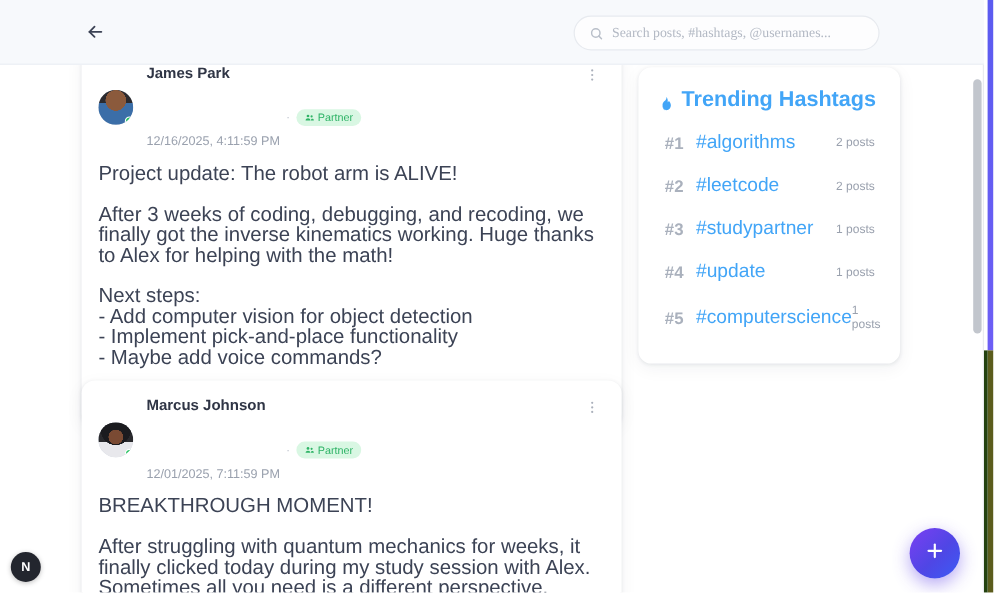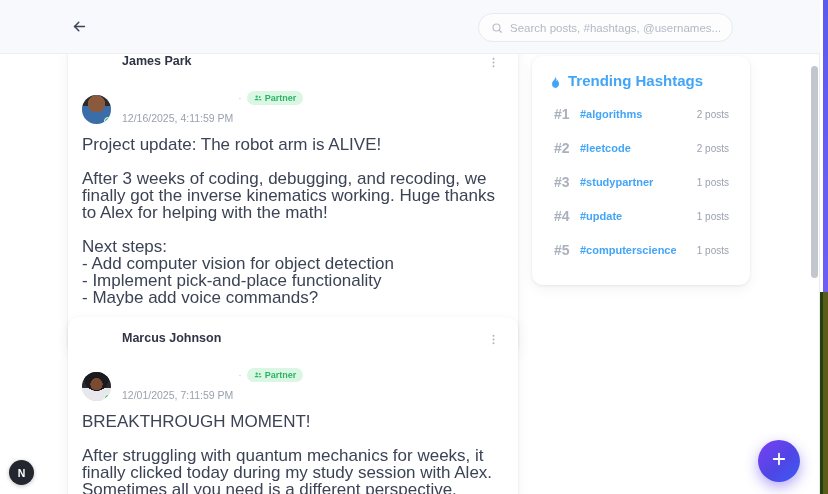--- a/index.html
+++ b/index.html
@@ -55,21 +55,21 @@
     width: 255px; height: 29px;
     background: #fdfdfe;
     border: 1px solid #e7eaef;
     border-radius: 15px;
     display: flex; align-items: center;
     padding: 0 12px;
   }
   .search-icon { color: #b9bfc9; display:flex; margin-right: 7px; }
   .search-input {
     border: none; outline: none; background: transparent;
-    font-family: Liberation Sans, sans-serif;
+    font-family: Liberation Serif, serif;
     font-size: 11.5px; color: #3b4254;
     width: 100%;
   }
   .search-input::placeholder { color: #b3b9c4; }
 
   
   .feed {
     position: absolute; left: 0; top: 54px; width: 820px; height: 440px;
     overflow: hidden;
   }
@@ -83,21 +83,21 @@
     position: absolute;
     left: 68px; width: 450px;
     background: #ffffff;
     border-radius: 11px;
     box-shadow: 0 1px 3px rgba(25,35,60,.08), 0 4px 14px rgba(25,35,60,.05);
   }
   .post-card.first { top: -14px; height: 315px; border-radius: 11px; }
   .post-card.second { top: 263px; height: 260px; }
 
   .post-head {
-    display: flex; align-items: flex-end;
+    display: flex; align-items: center;
     padding: 14px 14px 0 14px;
     position: relative;
   }
   .avatar {
     position: relative;
     width: 29px; height: 29px; border-radius: 50%;
     flex: 0 0 29px;
     overflow: hidden;
     background: #cbd2dc;
   }
@@ -120,21 +120,21 @@
     font-size: 12.5px; font-weight: bold; color: #2f3545;
     line-height: 15px;
   }
   .meta-row { display: flex; align-items: center; margin-top: 3px; }
   .meta-time { font-size: 10.5px; color: #9aa1ae; margin-top: 40px; }
   .meta-sep { font-size: 10.5px; color: #c3c8d1; margin: 0 5px; }
   .badge-partner {
     display: inline-flex; align-items: center; gap: 3px;
     background: #d9f7e3; color: #2eb366;
     border-radius: 9px; padding: 2px 7px;
-    font-size: 9px; font-weight: bold;
+    font-size: 9px; font-weight: normal;
   }
   .badge-partner svg { display: block; }
   .more-btn {
     position: absolute; right: 18px; top: 16px;
     color: #aab0bb; cursor: pointer;
     line-height: 0;
   }
 
   .post-body {
     padding: 12px 14px 0 14px;
@@ -161,36 +161,36 @@
   .sidebar {
     position: absolute; left: 532px; top: 2px;
     width: 218px;
     background: #ffffff;
     border-radius: 11px;
     box-shadow: 0 1px 3px rgba(25,35,60,.08), 0 4px 14px rgba(25,35,60,.05);
     padding: 16px 16px 18px 16px;
   }
   .side-title {
     display: flex; align-items: flex-end; gap: 7px;
-    font-size: 15px; font-weight: bold; color: #42a5f7;
+    font-size: 18px; font-weight: bold; color: #42a5f7;
     margin-bottom: 8px;
   }
   .flame { color: #42a5f7; line-height: 0; }
   .tag-row {
     display: flex; align-items: center;
     padding: 9px 5px 9px 6px;
     border-radius: 7px;
     cursor: pointer;
   }
   .tag-rank {
     font-size: 14px; color: #aab1bd; font-weight: bold;
     width: 26px; flex: 0 0 26px;
   }
   .tag-name {
-    font-size: 11px; font-weight: bold; color: #42a5f7;
+    font-size: 16px; font-weight: normal; color: #42a5f7;
     flex: 1 1 auto;
   }
   .tag-count { font-size: 10px; color: #9aa1ae; }
 
   
   .fab {
     position: absolute; right: 28px; bottom: 12px;
     width: 42px; height: 42px; border-radius: 50%;
     background: linear-gradient(135deg,#7b3ff2 0%, #4f46e5 55%, #3b5bf5 100%);
     box-shadow: 0 5px 14px rgba(90,60,230,.45);

